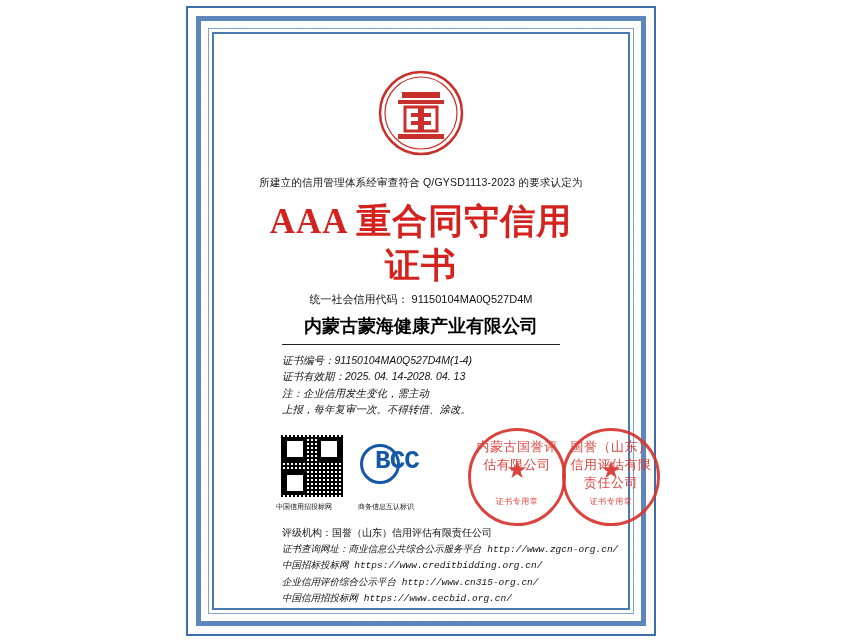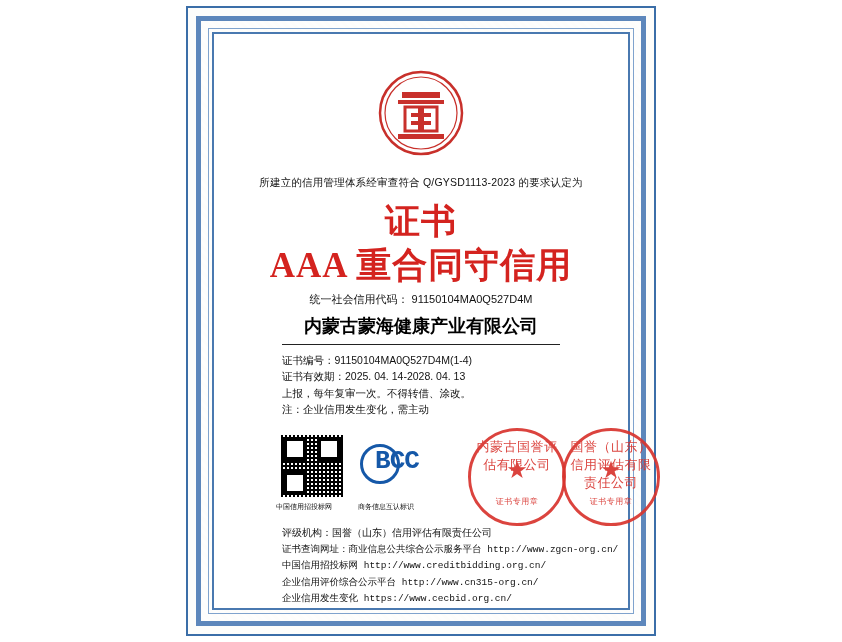--- a/index.html
+++ b/index.html
@@ -143,21 +143,21 @@
   
   .details {
     position: absolute;
     left: 60px;
     top: 310px;
     width: 300px;
     font-size: 10.5px;
     line-height: 1.55;
     color: #111;
   }
-  .details div { white-space: nowrap; }
+  .details div { white-space: nowrap; font-style: italic; }
   
   .logos {
     position: absolute;
     left: 58px;
     top: 392px;
     width: 160px;
     height: 80px;
   }
   .qr {
     position: absolute;
@@ -268,21 +268,21 @@
   .footer {
     position: absolute;
     left: 60px;
     top: 482px;
     width: 330px;
     font-size: 10px;
     line-height: 1.75;
     color: #111;
   }
   .footer div { white-space: nowrap; }
-  .mono { font-family: "Liberation Mono", monospace; font-size: 9.5px; }
+  .mono { font-family: "Liberation Mono", monospace; font-size: 9.5px; font-style: italic; }
 </style>
 </head>
 <body>
 
 <div class="page">
   <div class="cert">
     <div class="cert-inner-1"></div>
     <div class="cert-inner-2"></div>
     <div class="cert-inner-3"></div>
 
@@ -300,35 +300,35 @@
             <rect x="33" y="51" width="20" height="4" fill="#c8302b"></rect>
             <rect x="20" y="64" width="46" height="5" fill="#c8302b"></rect>
             <rect x="40" y="37" width="6" height="24" fill="#c8302b"></rect>
           </svg>
         </div>
       </div>
 
       <div class="subhead">所建立的信用管理体系经审查符合 Q/GYSD1113-2023 的要求认定为</div>
 
       <div class="maintitle">
+        <div>AAA 重合同守信用</div>
         <div>证书</div>
-        <div>AAA 重合同守信用</div>
       </div>
 
       <div class="code-line">统一社会信用代码： 91150104MA0Q527D4M</div>
 
       <div class="company">内蒙古蒙海健康产业有限公司</div>
 
       <div class="hr"></div>
 
       <div class="details">
         <div>证书编号：91150104MA0Q527D4M(1-4)</div>
         <div>证书有效期：2025. 04. 14-2028. 04. 13</div>
+        <div>注：企业信用发生变化，需主动</div>
         <div>上报，每年复审一次。不得转借、涂改。</div>
-        <div>注：企业信用发生变化，需主动</div>
       </div>
 
       <div class="logos">
         <div class="qr">
           <span class="qr-eye3"></span>
         </div>
         <div class="bcc">
           <div class="bcc-ring"></div>
           <div class="bcc-text">BCC</div>
         </div>
@@ -343,20 +343,20 @@
       </div>
       <div class="seal seal-2">
         <div class="seal-arc">国誉（山东）信用评估有限责任公司</div>
         <div class="star">★</div>
         <div class="seal-bottom">证书专用章</div>
       </div>
 
       <div class="footer">
         <div>评级机构：国誉（山东）信用评估有限责任公司</div>
         <div class="mono">证书查询网址：商业信息公共综合公示服务平台   http://www.zgcn-org.cn/</div>
-        <div class="mono">中国信用招投标网 http://www.creditbidding.org.cn/</div>
+        <div class="mono">中国招标投标网 https://www.creditbidding.org.cn/</div>
         <div class="mono">企业信用评价综合公示平台 http://www.cn315-org.cn/</div>
-        <div class="mono">企业信用发生变化 https://www.cecbid.org.cn/</div>
+        <div class="mono">中国信用招投标网 https://www.cecbid.org.cn/</div>
       </div>
 
     </div>
   </div>
 </div>
 
 </body></html>

